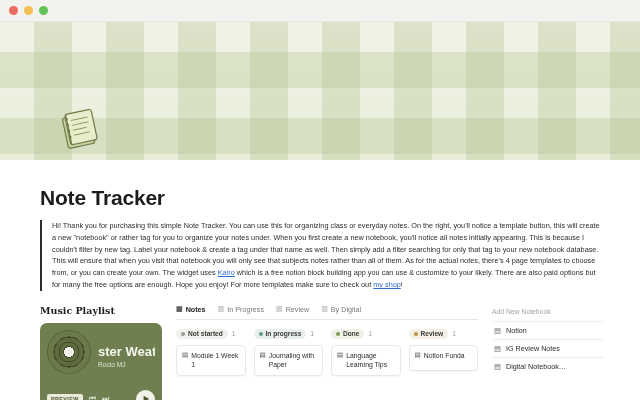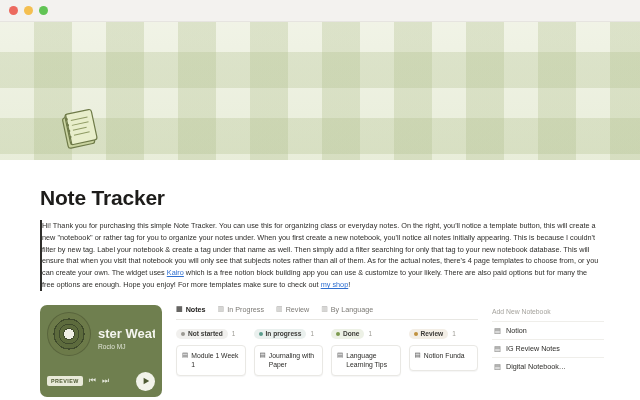--- a/index.html
+++ b/index.html
@@ -74,20 +74,21 @@
   h1.title {
     font-family: Liberation Sans, sans-serif;
     font-size: 21px;
     font-weight: 700;
     color: #1d1c1a;
     margin: 8px 0 10px 0;
     letter-spacing: -0.2px;
   }
   .callout {
     border-left: 2px solid #2f2e2b;
+    padding-left: 10px;
     font-size: 7.3px;
     line-height: 1.62;
     color: #2e2d2a;
     max-width: 560px;
     margin-bottom: 14px;
   }
   .callout a { color: #2f6fd0; text-decoration: underline; }
 
   
   .columns {
@@ -244,20 +245,21 @@
 
 <div class="doc">
 
   <h1 class="title">Note Tracker</h1>
 
   <div class="callout">Hi! Thank you for purchasing this simple Note Tracker. You can use this for organizing class or everyday notes. On the right, you'll notice a template button, this will create a new "notebook" or rather tag for you to organize your notes under. When you first create a new notebook, you'll notice all notes initially appearing. This is because I couldn't filter by new tag. Label your notebook &amp; create a tag under that name as well. Then simply add a filter searching for only that tag to your new notebook database. This will ensure that when you visit that notebook you will only see that subjects notes rather than all of them. As for the actual notes, there's 4 page templates to choose from, or you can create your own. The widget uses <a href="#">Kairo</a> which is a free notion block building app you can use &amp; customize to your likely. There are also paid options but for many the free options are enough. Hope you enjoy! For more templates make sure to check out <a href="#">my shop</a>!</div>
 
   <div class="columns">
 
     <div class="col-music">
+      <div class="col-head">Music Playlist</div>
 
       <div class="player">
         <div class="player-top">
           <div class="vinyl"></div>
           <div class="track-meta">
             <div class="track-title">ster Weath</div>
             <div class="track-artist">Rocio MJ</div>
           </div>
         </div>
         <div class="player-bottom">
@@ -282,21 +284,21 @@
         <div class="tab">
           <span class="tab-ico">▥</span>
           <span>In Progress</span>
         </div>
         <div class="tab">
           <span class="tab-ico">▥</span>
           <span>Review</span>
         </div>
         <div class="tab">
           <span class="tab-ico">▥</span>
-          <span>By Language</span>
+          <span>By Digital</span>
         </div>
       </div>
 
       <div class="board">
 
         <div class="bcol">
           <div class="bcol-head">
             <span class="pill" style="background:#f1f0ee">
               <span class="bullet" style="background:#9b9993"></span>
               <span>Not started</span>

